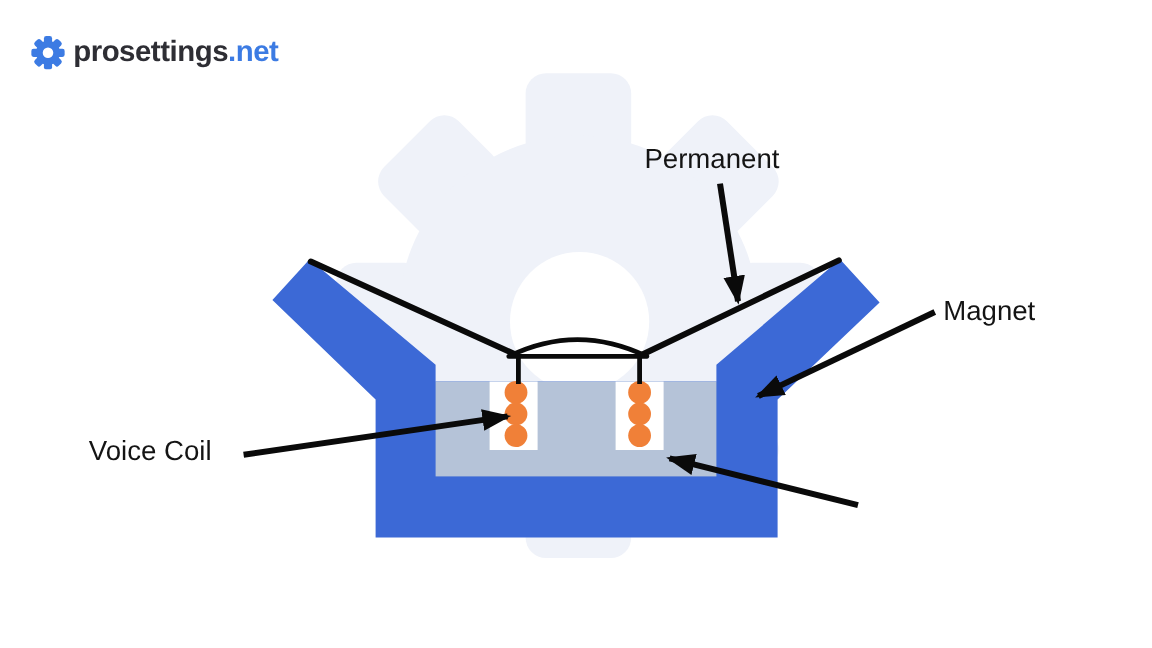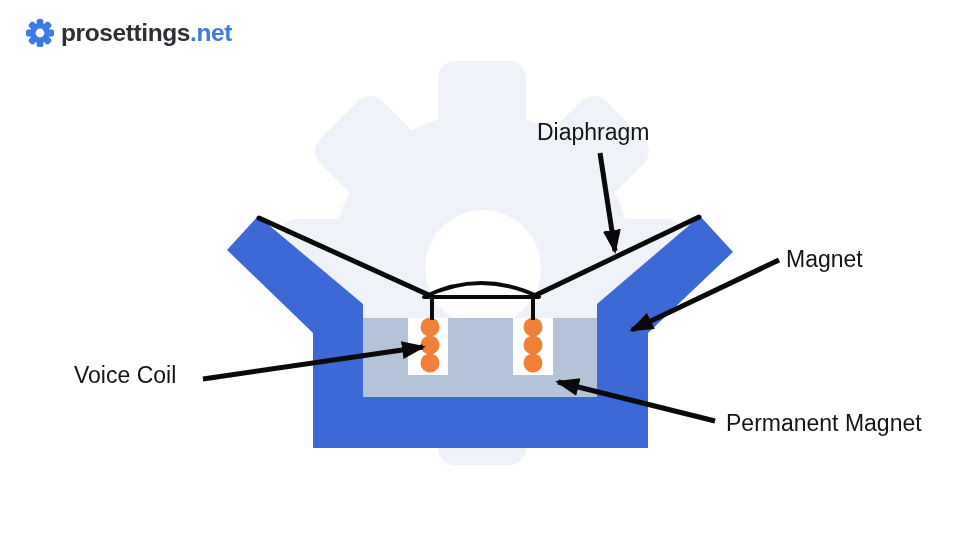--- a/index.html
+++ b/index.html
@@ -8,21 +8,21 @@
     background:var(--c-background,#fff);
     font-family:"Liberation Sans", sans-serif;
     overflow:hidden;
     position:relative;
   }
   .stage{position:absolute;inset:0;width:960px;height:540px;}
   svg.diagram{position:absolute;left:0;top:0;}
 
   
   .logo{
-    position:absolute;left:26px;top:19px;
+    position:absolute;left:26px;top:30px;
     display:flex;align-items:center;gap:7px;
     cursor:pointer;
   }
   .logo-text{
     font-size:24.5px;font-weight:700;letter-spacing:-0.4px;
     color:var(--c-logo_dark,#2e2e34);
     white-space:nowrap;
   }
   .logo-text .tld{color:var(--c-logo_blue,#3c7be3);}
 
@@ -101,24 +101,23 @@
     </g>
 
     <g class="stroke-line" stroke-width="5">
       <line x1="600" y1="153" x2="615" y2="251" marker-end="url(#ah)"></line>
       <line x1="779" y1="260" x2="632" y2="330" marker-end="url(#ah)"></line>
       <line x1="203" y1="379" x2="423" y2="347" marker-end="url(#ah)"></line>
       <line x1="715" y1="421" x2="558" y2="382" marker-end="url(#ah)"></line>
     </g>
   </svg>
 
-  <div class="lbl" id="lbl-diaphragm">Diaphragm</div>
+  <div class="lbl" id="lbl-diaphragm">Permanent</div>
   <div class="lbl" id="lbl-housing">Magnet</div>
   <div class="lbl" id="lbl-voice-coil">Voice Coil</div>
-  <div class="lbl" id="lbl-permanent-magnet">Permanent Magnet</div>
 
   <div class="logo">
     <svg width="28" height="28" viewBox="0 0 28 28">
       <g transform="translate(14,14)" class="fill-logo">
         <rect x="-3.4" y="-14" width="6.8" height="7" rx="2" transform="rotate(0)"></rect>
         <rect x="-3.4" y="-14" width="6.8" height="7" rx="2" transform="rotate(45)"></rect>
         <rect x="-3.4" y="-14" width="6.8" height="7" rx="2" transform="rotate(90)"></rect>
         <rect x="-3.4" y="-14" width="6.8" height="7" rx="2" transform="rotate(135)"></rect>
         <rect x="-3.4" y="-14" width="6.8" height="7" rx="2" transform="rotate(180)"></rect>
         <rect x="-3.4" y="-14" width="6.8" height="7" rx="2" transform="rotate(225)"></rect>

